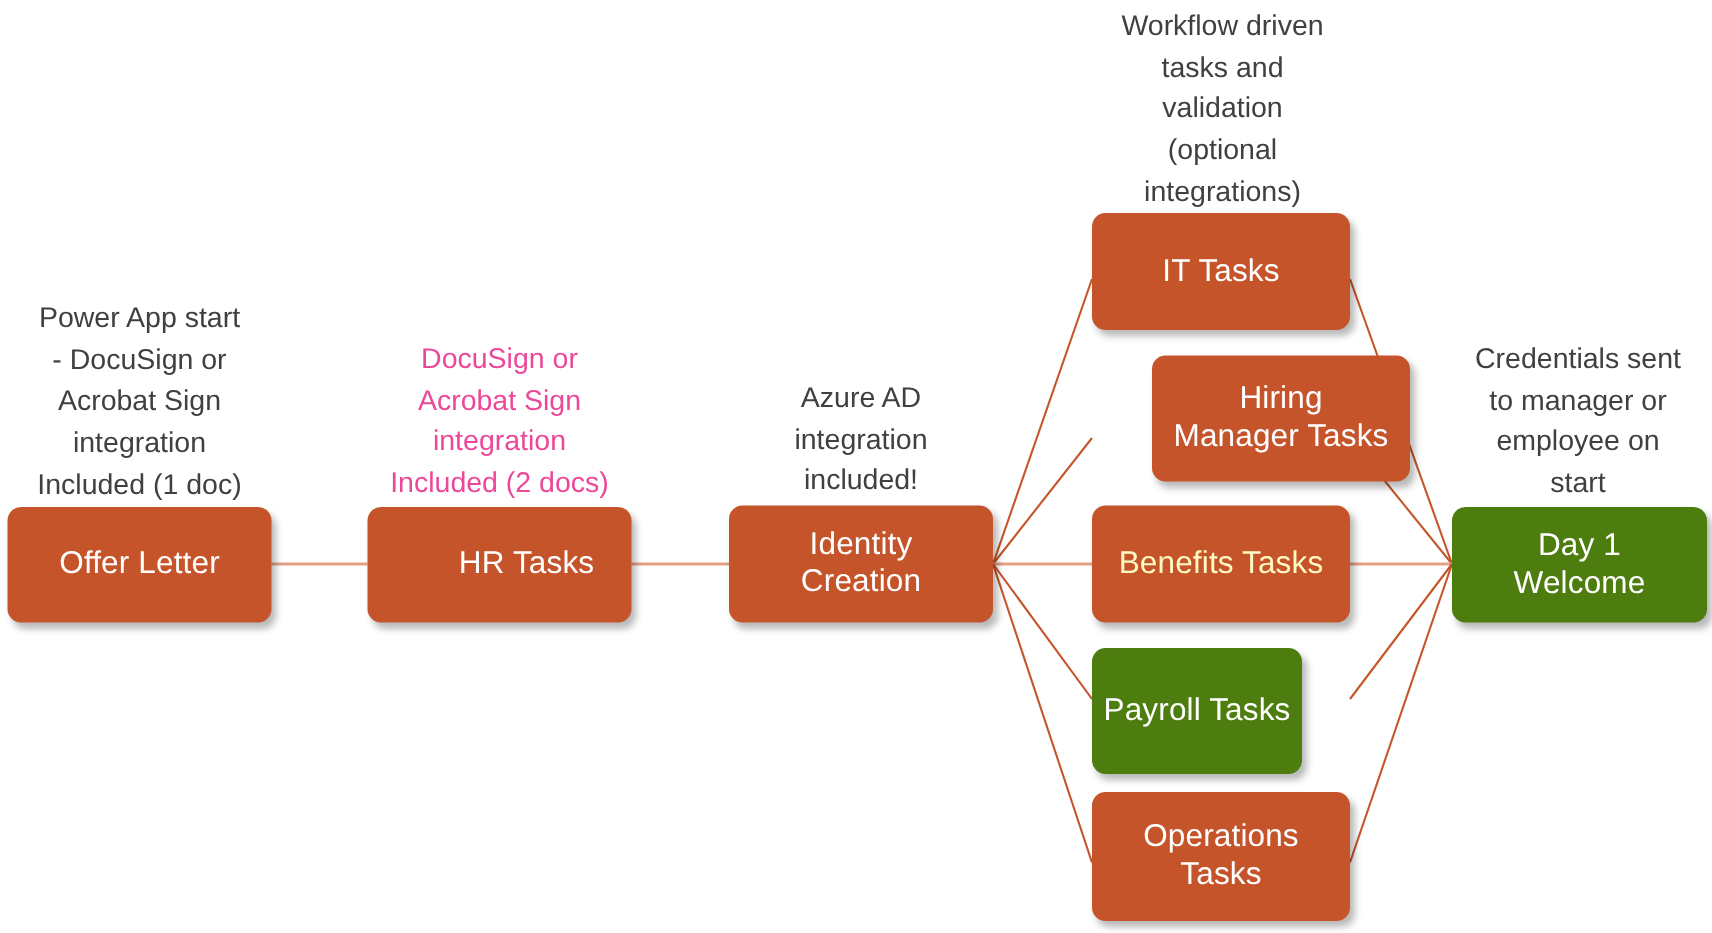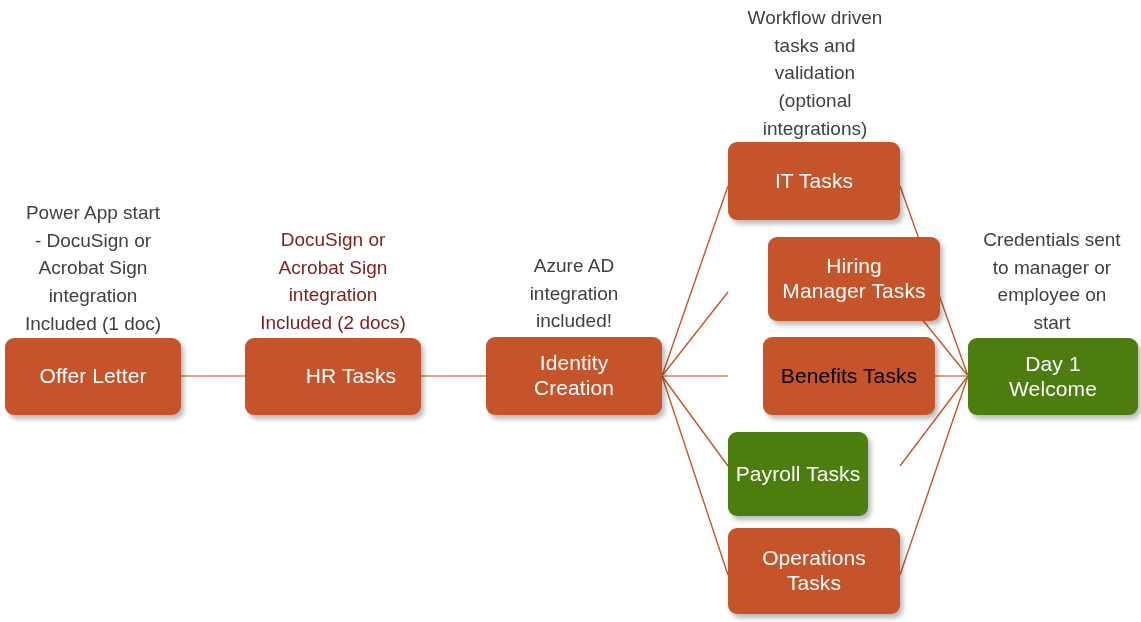--- a/index.html
+++ b/index.html
@@ -71,21 +71,21 @@
       <line x1="900" y1="292" x2="968" y2="376" stroke="#C5562A" stroke-width="1.4" shape-rendering="geometricPrecision"></line>
       <line x1="900" y1="376" x2="968" y2="376" stroke="#E3A184" stroke-width="2" shape-rendering="geometricPrecision"></line>
       <line x1="900" y1="466" x2="968" y2="376" stroke="#C5562A" stroke-width="1.4" shape-rendering="geometricPrecision"></line>
       <line x1="900" y1="575" x2="968" y2="376" stroke="#C5562A" stroke-width="1.4" shape-rendering="geometricPrecision"></line>
     </svg>
 <div class="caption" style="left: 5px; top: 199px; width: 176px; color: rgb(64, 64, 64);">Power App start
 - DocuSign or
 Acrobat Sign
 integration
 Included (1 doc)</div>
-    <div class="caption" style="left: 244px; top: 226px; width: 178px; color: #7f1d1d;">DocuSign or
+    <div class="caption" style="left: 244px; top: 226px; width: 178px; color: #ec4899;">DocuSign or
 Acrobat Sign
 integration
 Included (2 docs)</div>
     <div class="caption" style="left: 486px; top: 252px; width: 176px; color: rgb(64, 64, 64);">Azure AD
 integration
 included!</div>
     <div class="caption" style="left: 726px; top: 4px; width: 178px; color: rgb(64, 64, 64);">Workflow driven
 tasks and
 validation
 (optional
@@ -94,19 +94,19 @@
 to manager or
 employee on
 start</div>
     <div class="node" style="left: 5px; top: 338px; width: 176px; height: 77px; background: rgb(197, 84, 42); color: rgb(255, 255, 255);">Offer Letter</div>
     <div class="node" style="left: 245px; top: 338px; width: 176px; height: 77px; background: rgb(197, 84, 42); color: rgb(255, 255, 255); padding-left: 36px;">HR Tasks</div>
     <div class="node" style="left: 486px; top: 337px; width: 176px; height: 78px; background: rgb(197, 84, 42); color: rgb(255, 255, 255);">Identity
 Creation</div>
     <div class="node" style="left: 728px; top: 142px; width: 172px; height: 78px; background: rgb(197, 84, 42); color: rgb(255, 255, 255);">IT Tasks</div>
     <div class="node" style="left: 768px; top: 237px; width: 172px; height: 84px; background: rgb(197, 84, 42); color: rgb(255, 255, 255);">Hiring
 Manager Tasks</div>
-    <div class="node" style="left: 728px; top: 337px; width: 172px; height: 78px; background: rgb(197, 84, 42); color: #000000; margin-left: 35px;">Benefits Tasks</div>
+    <div class="node" style="left: 728px; top: 337px; width: 172px; height: 78px; background: rgb(197, 84, 42); color: #fef9c3;">Benefits Tasks</div>
     <div class="node" style="left: 728px; top: 432px; width: 140px; height: 84px; background: #4d7c0f; color: rgb(255, 255, 255);">Payroll Tasks</div>
     <div class="node" style="left: 728px; top: 528px; width: 172px; height: 86px; background: rgb(197, 84, 42); color: rgb(255, 255, 255);">Operations
 Tasks</div>
     <div class="node" style="left: 968px; top: 338px; width: 170px; height: 77px; background: #4d7c0f; color: rgb(255, 255, 255);">Day 1
 Welcome</div>
   </div>
 
 </body></html>

